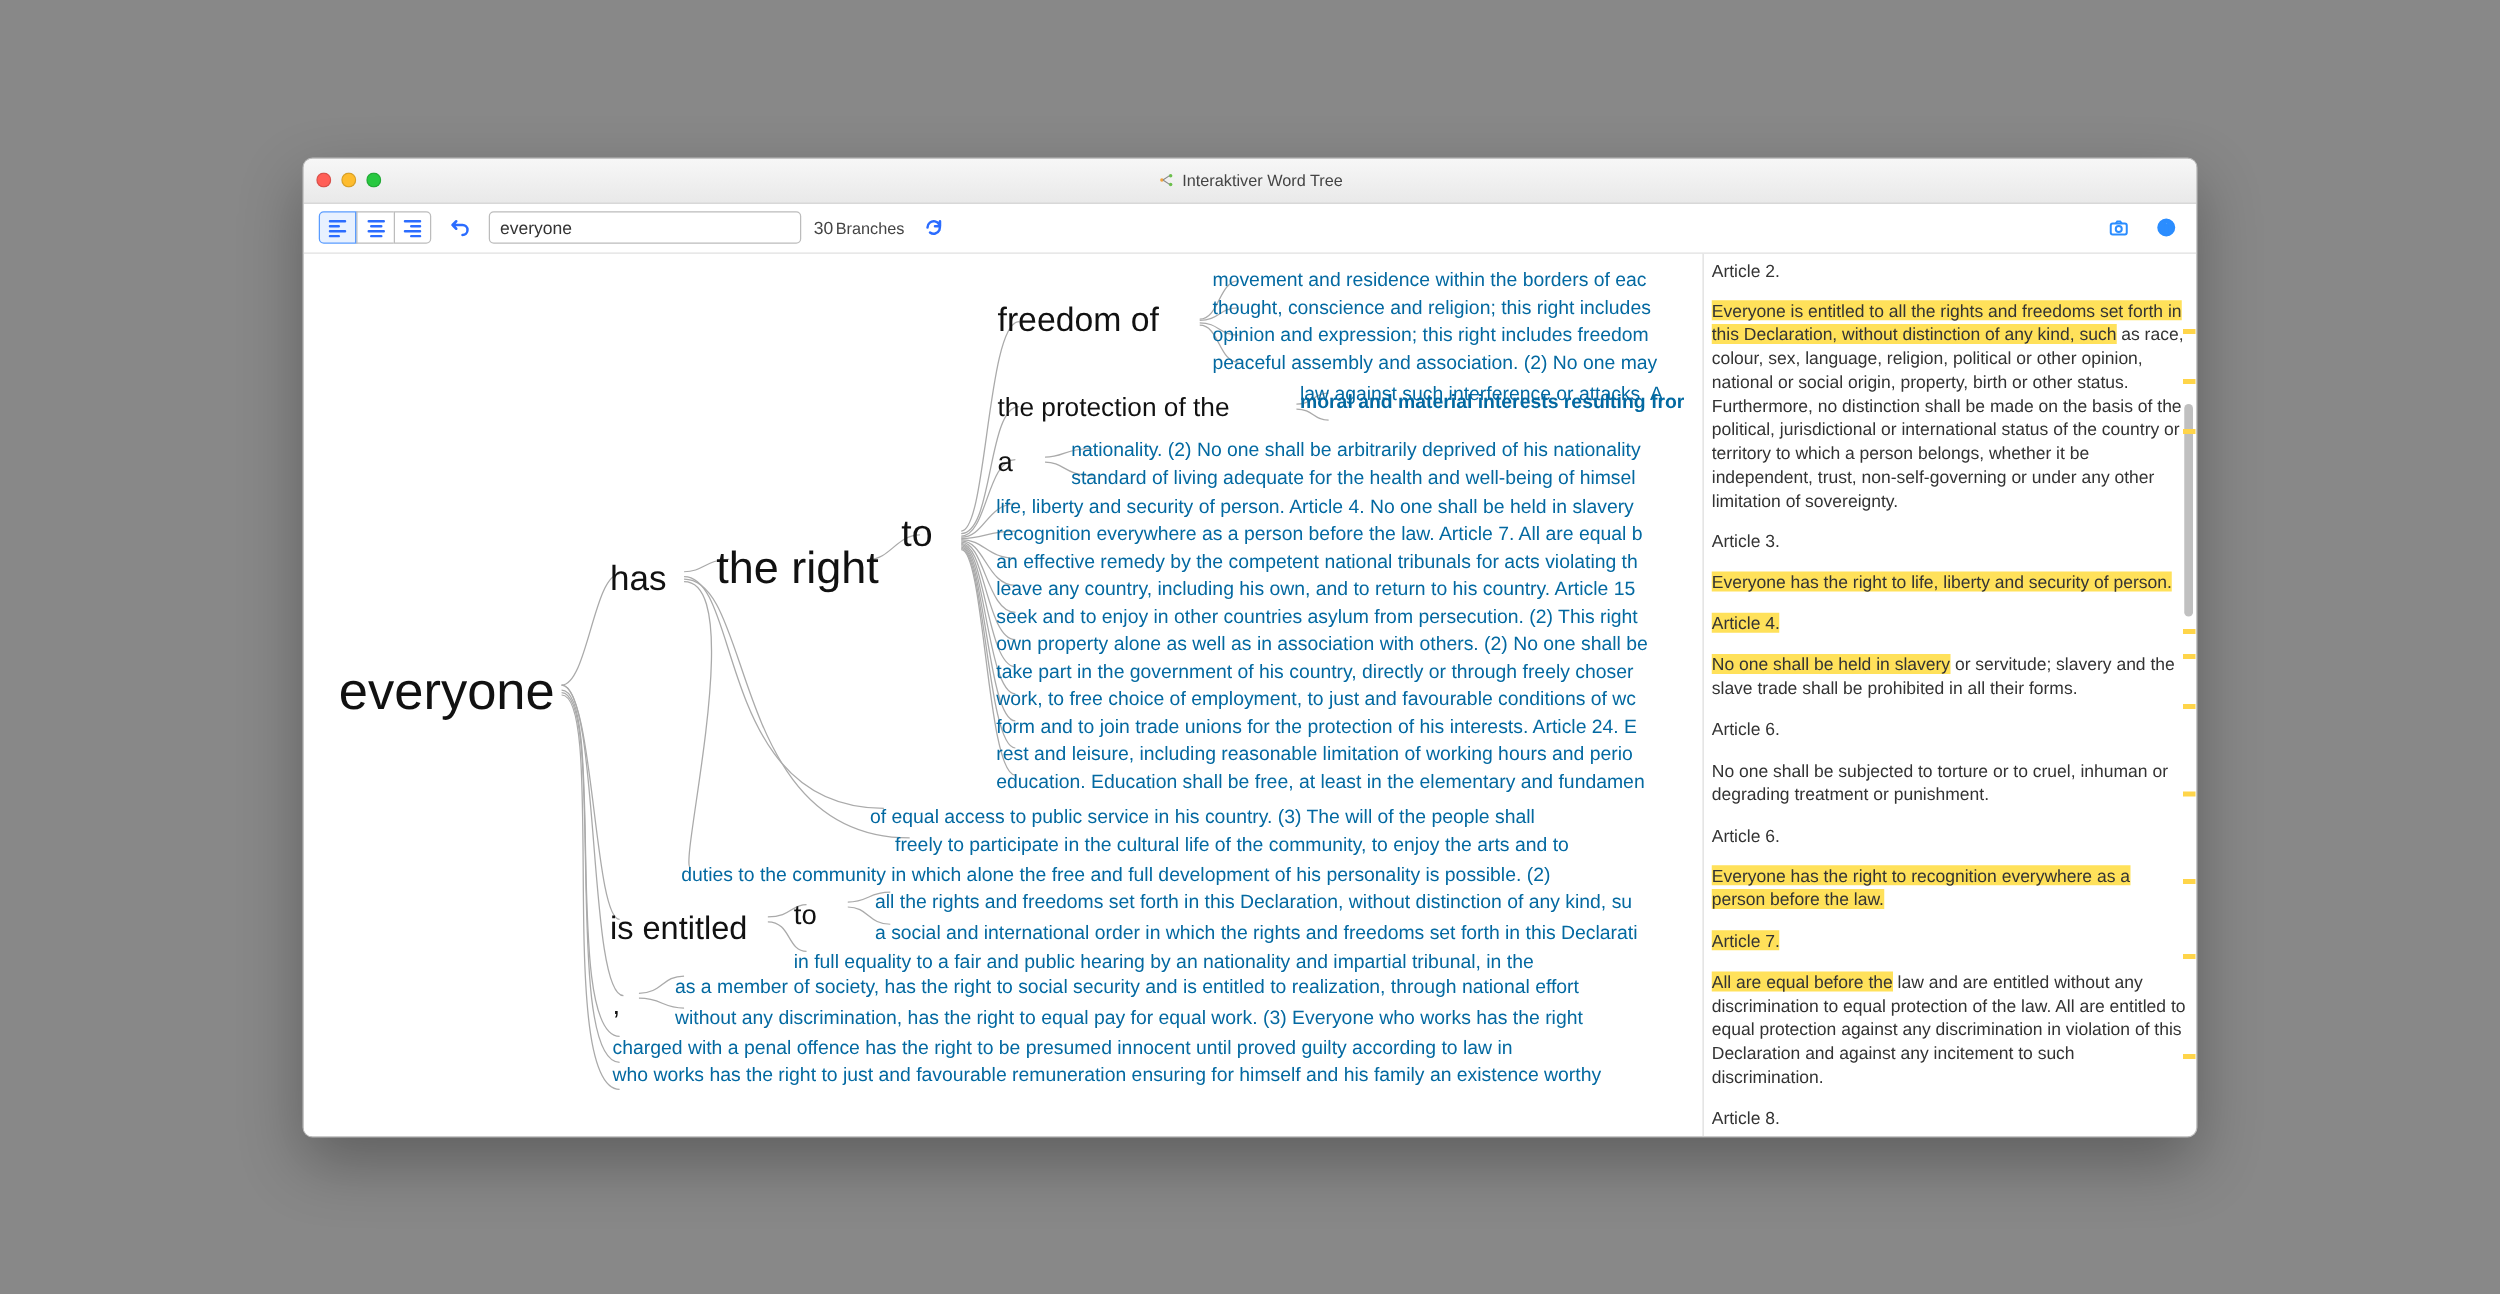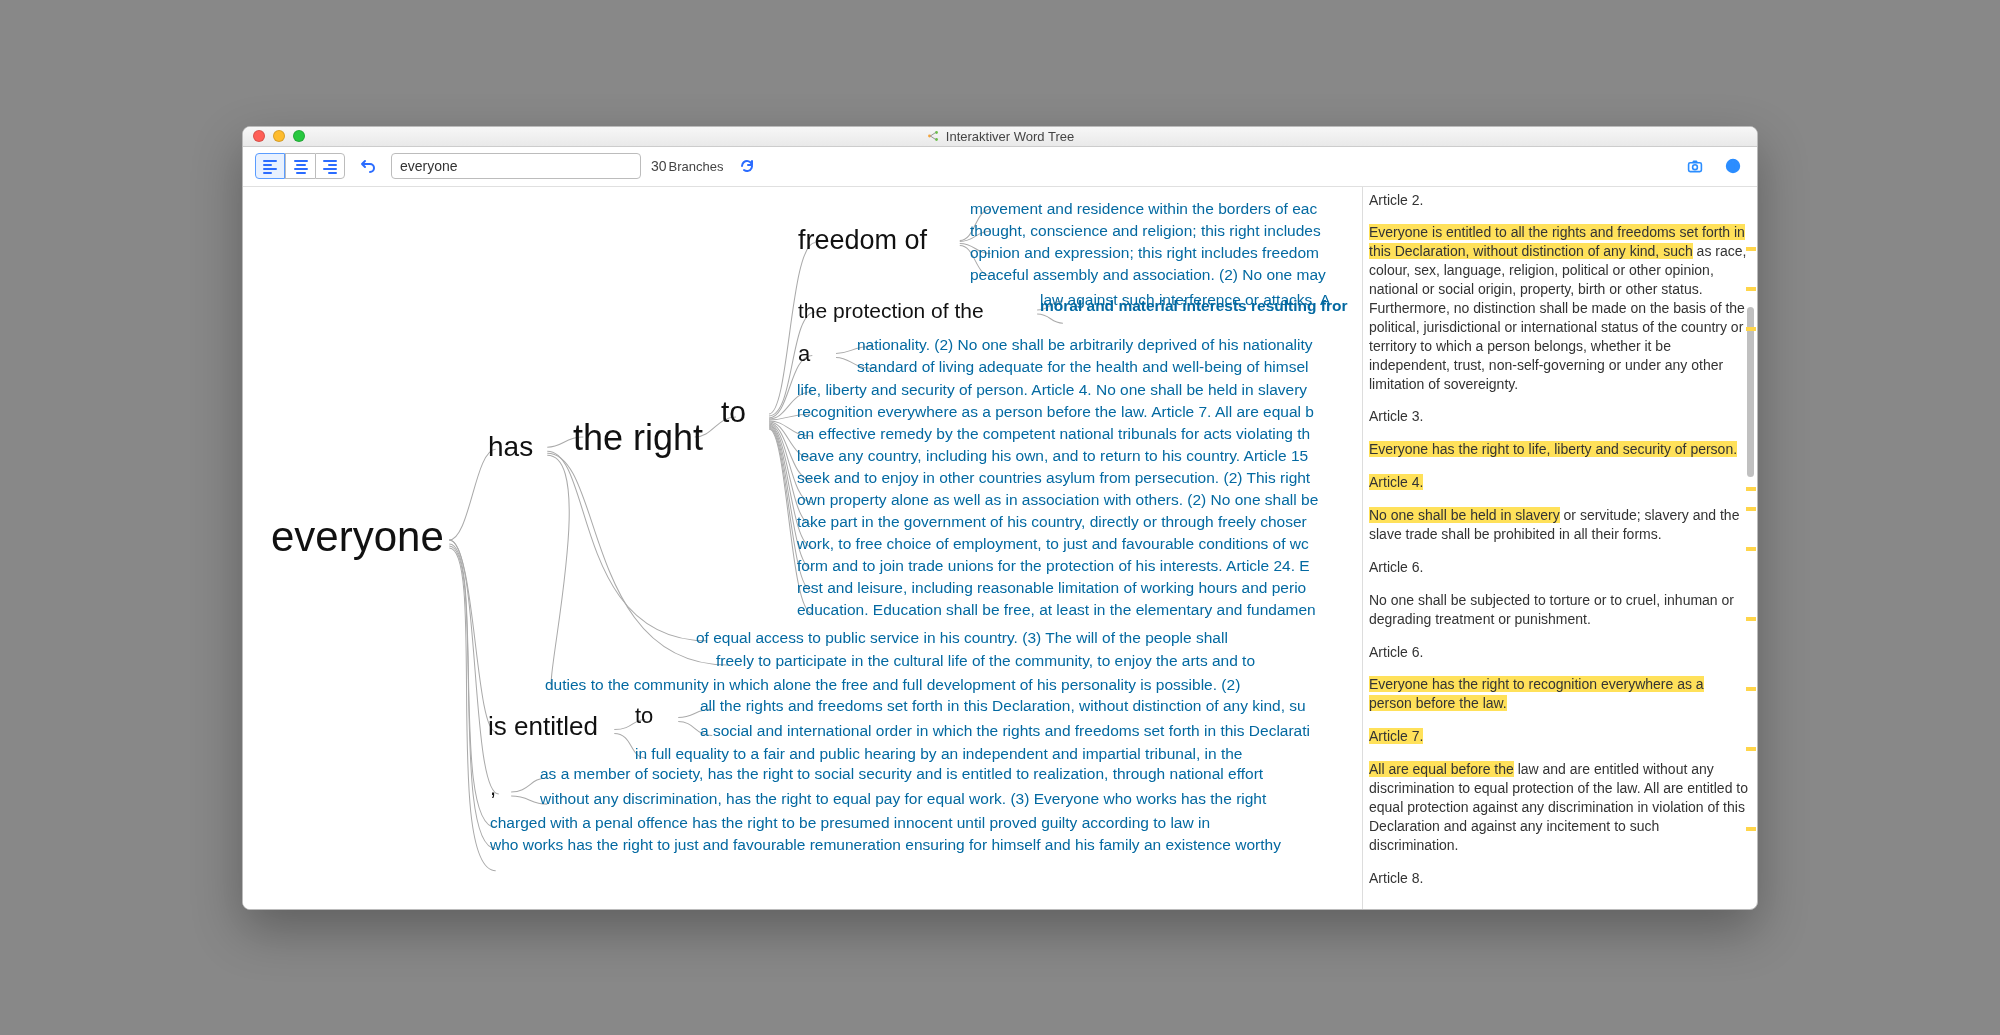--- a/index.html
+++ b/index.html
@@ -20,21 +20,21 @@
     box-shadow: 0 20px 50px rgba(0,0,0,.3);
     display: flex;
     flex-direction: column;
     overflow: hidden;
     position: relative;
   }
   .stage { position:absolute; inset:0; display:flex; align-items:center; justify-content:center; background:#888; }
 
   
   .titlebar {
-    height: 20px;
+    height: 36px;
     background: linear-gradient(#f7f7f7, #e9e9e9);
     border-bottom: 1px solid #ccc;
     display: flex;
     align-items: center;
     justify-content: center;
     position: relative;
     font-size: 13px;
     color: #444;
   }
   .traffic {
@@ -330,21 +330,21 @@
       <div class="leaf" style="left:554px; top:370px;">form and to join trade unions for the protection of his interests. Article 24. E</div>
       <div class="leaf" style="left:554px; top:392px;">rest and leisure, including reasonable limitation of working hours and perio</div>
       <div class="leaf" style="left:554px; top:414px;">education. Education shall be free, at least in the elementary and fundamen</div>
 
       <div class="leaf" style="left:453px; top:442px;">of equal access to public service in his country. (3) The will of the people shall</div>
       <div class="leaf" style="left:473px; top:465px;">freely to participate in the cultural life of the community, to enjoy the arts and to</div>
       <div class="leaf" style="left:302px; top:489px;">duties to the community in which alone the free and full development of his personality is possible. (2)</div>
 
       <div class="leaf" style="left:457px; top:510px;">all the rights and freedoms set forth in this Declaration, without distinction of any kind, su</div>
       <div class="leaf" style="left:457px; top:535px;">a social and international order in which the rights and freedoms set forth in this Declarati</div>
-      <div class="leaf" style="left:392px; top:558px;">in full equality to a fair and public hearing by an independent and impartial tribunal, in the</div>
+      <div class="leaf" style="left:392px; top:558px;">in full equality to a fair and public hearing by an nationality and impartial tribunal, in the</div>
 
       <div class="leaf" style="left:297px; top:578px;">as a member of society, has the right to social security and is entitled to realization, through national effort</div>
       <div class="leaf" style="left:297px; top:603px;">without any discrimination, has the right to equal pay for equal work. (3) Everyone who works has the right</div>
 
       <div class="leaf" style="left:247px; top:627px;">charged with a penal offence has the right to be presumed innocent until proved guilty according to law in</div>
       <div class="leaf" style="left:247px; top:649px;">who works has the right to just and favourable remuneration ensuring for himself and his family an existence worthy</div>
     </div>
 
     <div class="side-pane">
       <p>Article 2.</p>

